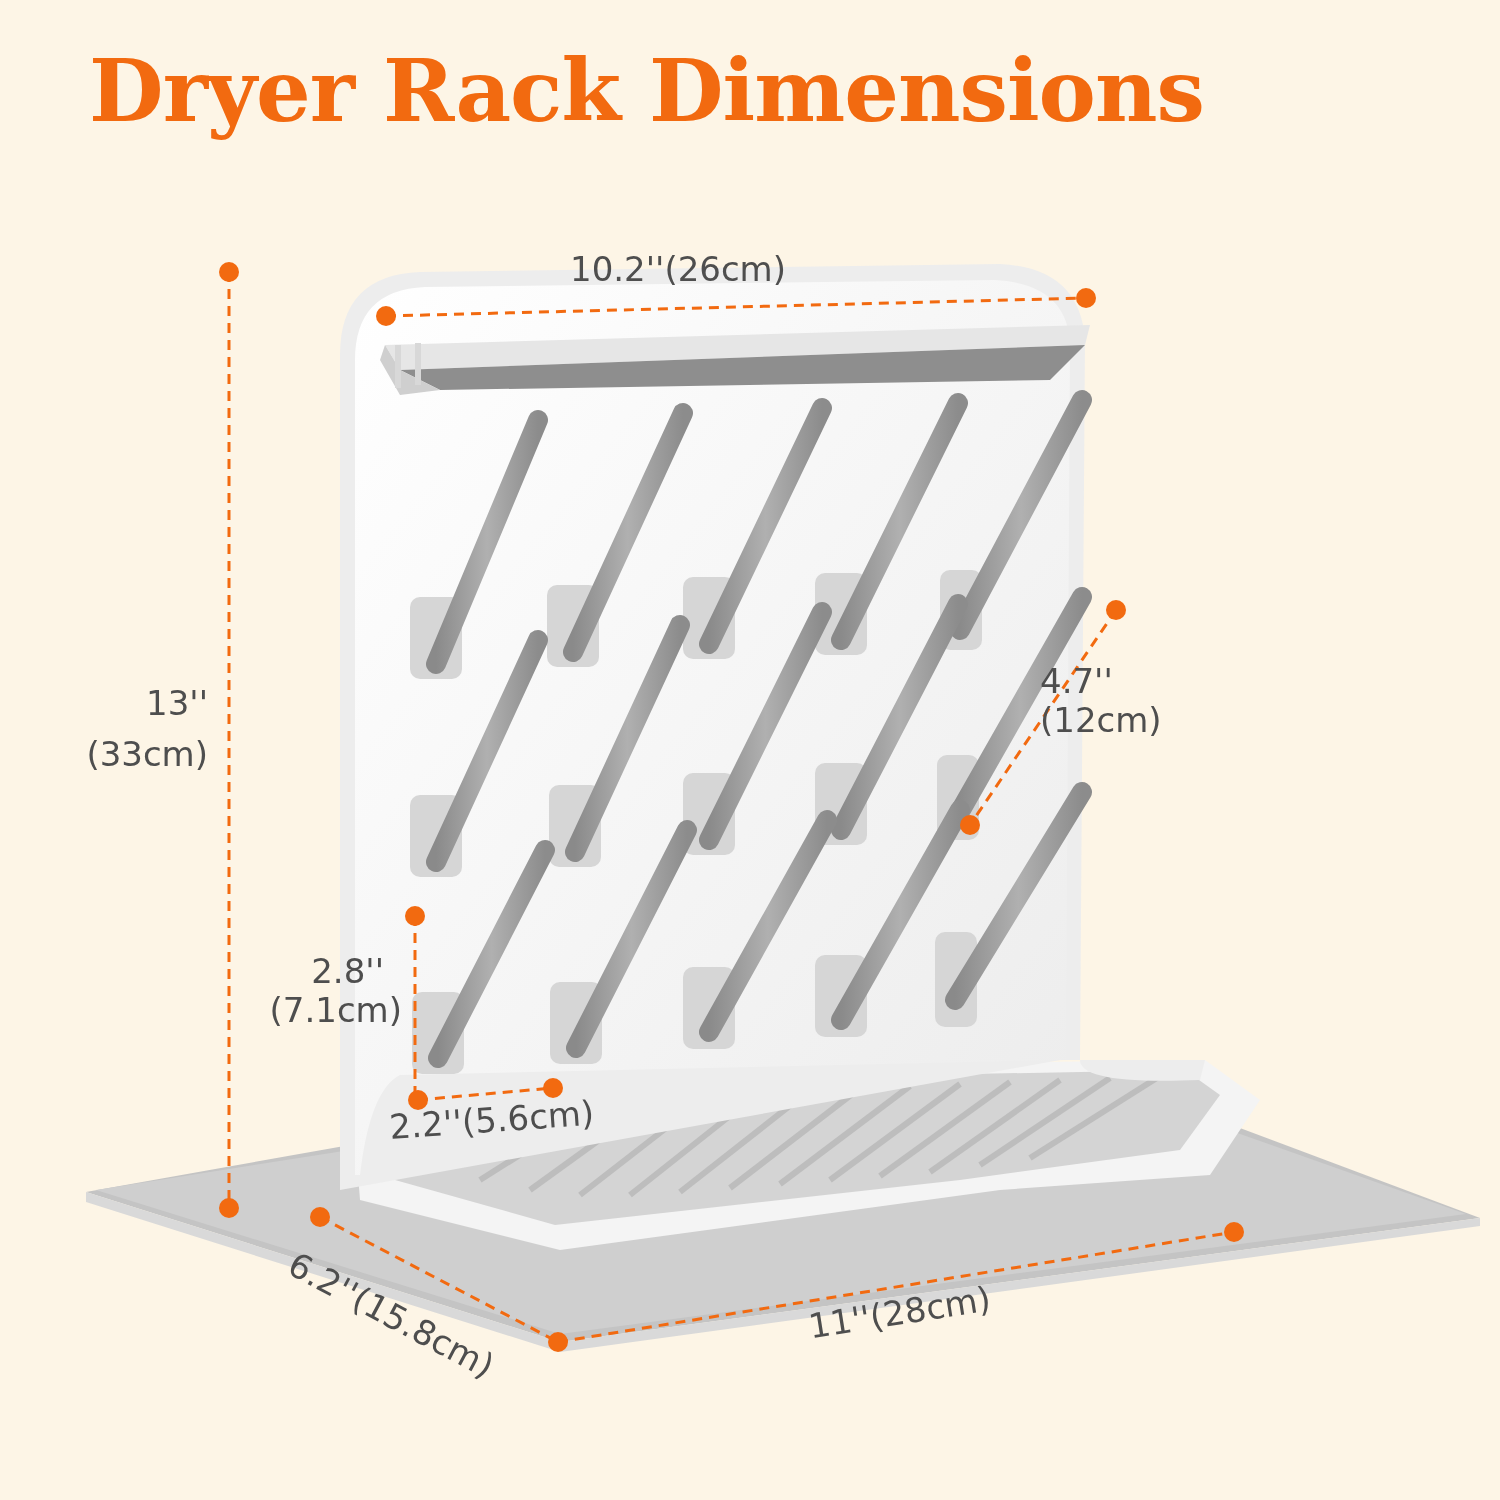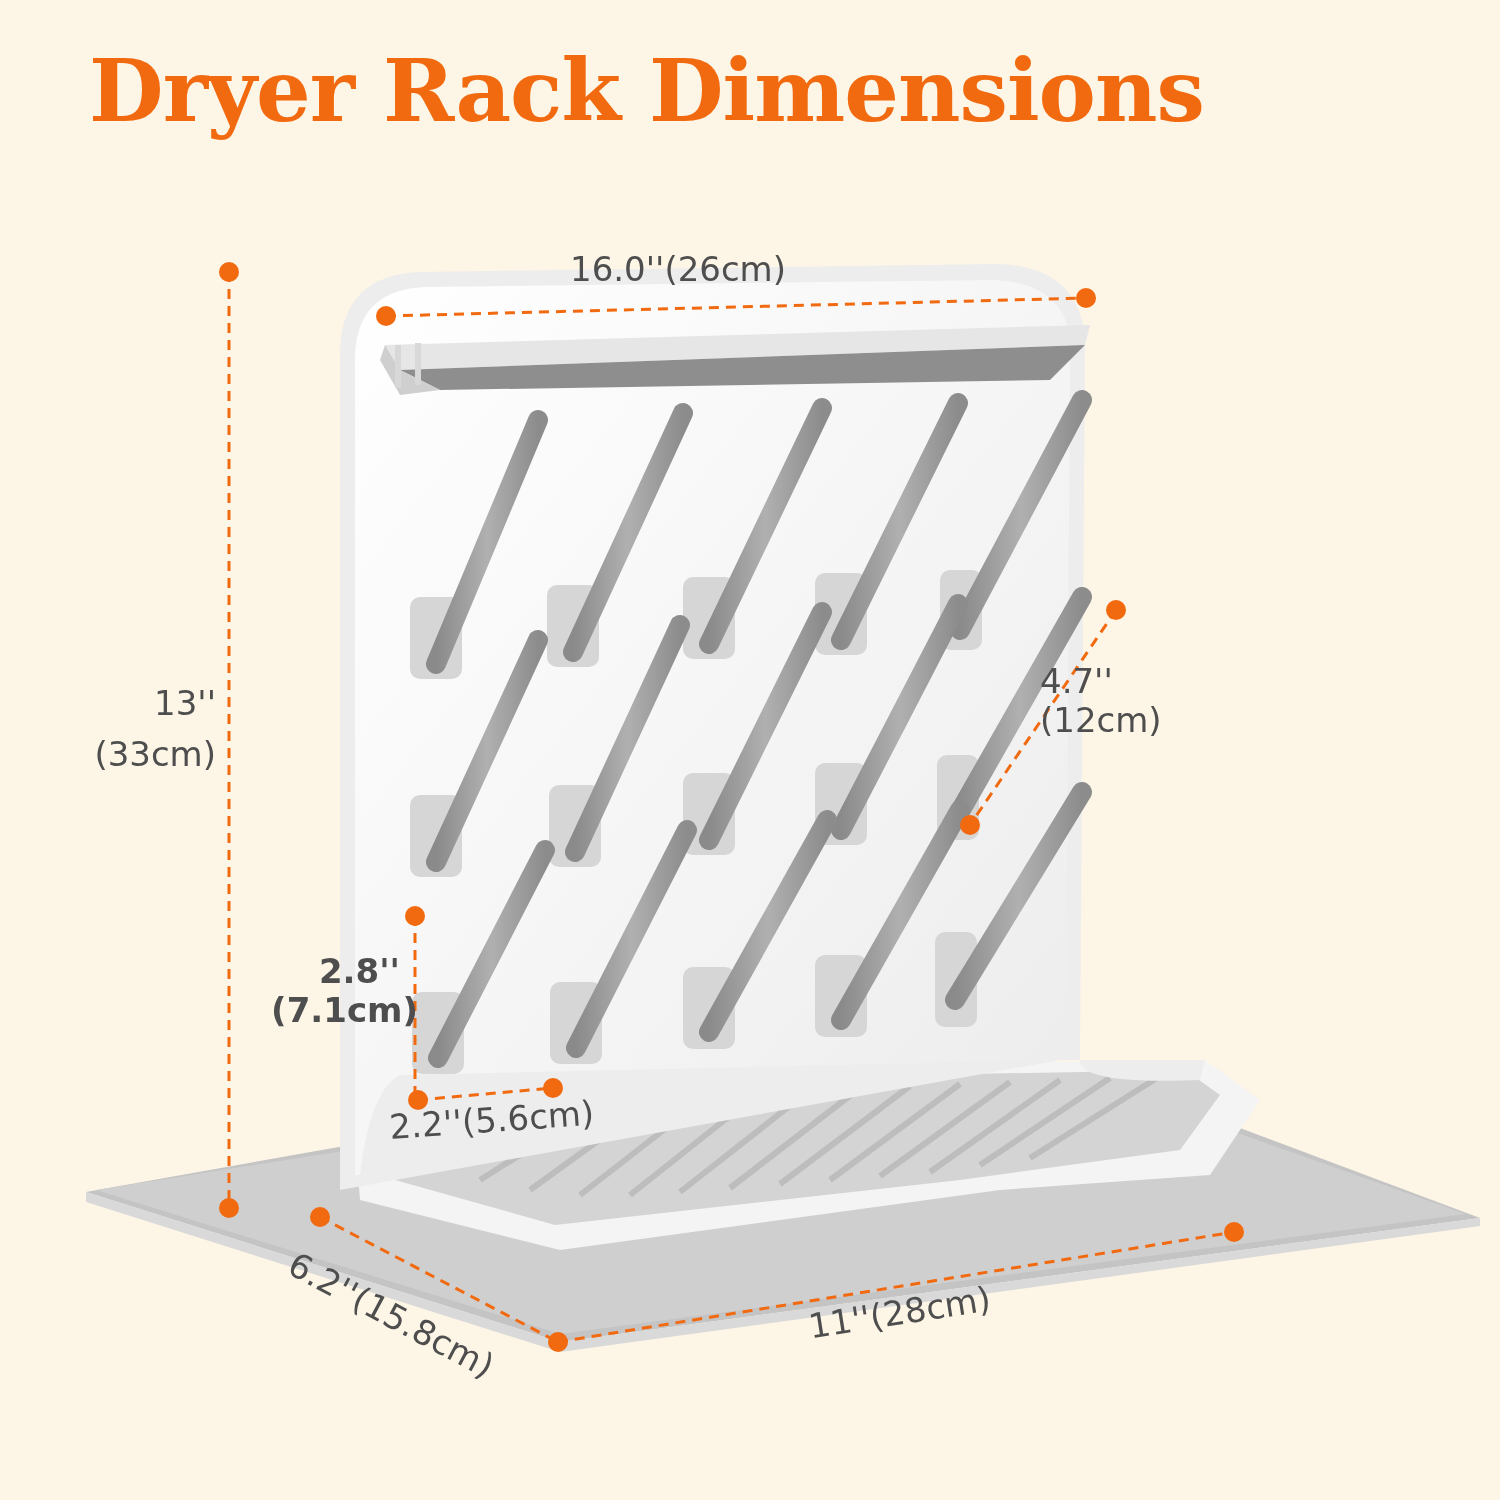--- a/index.html
+++ b/index.html
@@ -165,33 +165,33 @@
     <circle cx="970" cy="825" r="10"></circle>
     <circle cx="415" cy="916" r="10"></circle>
     <circle cx="418" cy="1100" r="10"></circle>
     <circle cx="553" cy="1088" r="10"></circle>
     <circle cx="320" cy="1217" r="10"></circle>
     <circle cx="558" cy="1342" r="10"></circle>
     <circle cx="1234" cy="1232" r="10"></circle>
   </g>
 </svg>
 
-<div class="lbl" style="left:570px; top:250px;">16.0''(26cm)</div>
+<div class="lbl" style="left:570px; top:250px;">10.2''(26cm)</div>
 
-<div class="lbl right" style="left:48px; top:684px; width:168px;">
+<div class="lbl right" style="left:40px; top:684px; width:168px;">
   <div style="margin-bottom:12px;">13''</div>
   <div>(33cm)</div>
 </div>
 
 <div class="lbl" style="left:1040px; top:662px;">
   <div>4.7''</div>
   <div>(12cm)</div>
 </div>
 
-<div class="lbl right" style="left:256px; top:952px; width:162px;font-weight:bold;">
+<div class="lbl right" style="left:240px; top:952px; width:162px;">
   <div style="padding-right:18px;">2.8''</div>
   <div>(7.1cm)</div>
 </div>
 
 <div class="lbl" style="left:388px; top:1108px; transform:rotate(-4deg); transform-origin:left top;">2.2''(5.6cm)</div>
 
 <div class="lbl" style="left:300px; top:1245px; transform:rotate(28deg); transform-origin:left top;">6.2''(15.8cm)</div>
 
 <div class="lbl" style="left:806px; top:1308px; transform:rotate(-9deg); transform-origin:left top;">11''(28cm)</div>
 

